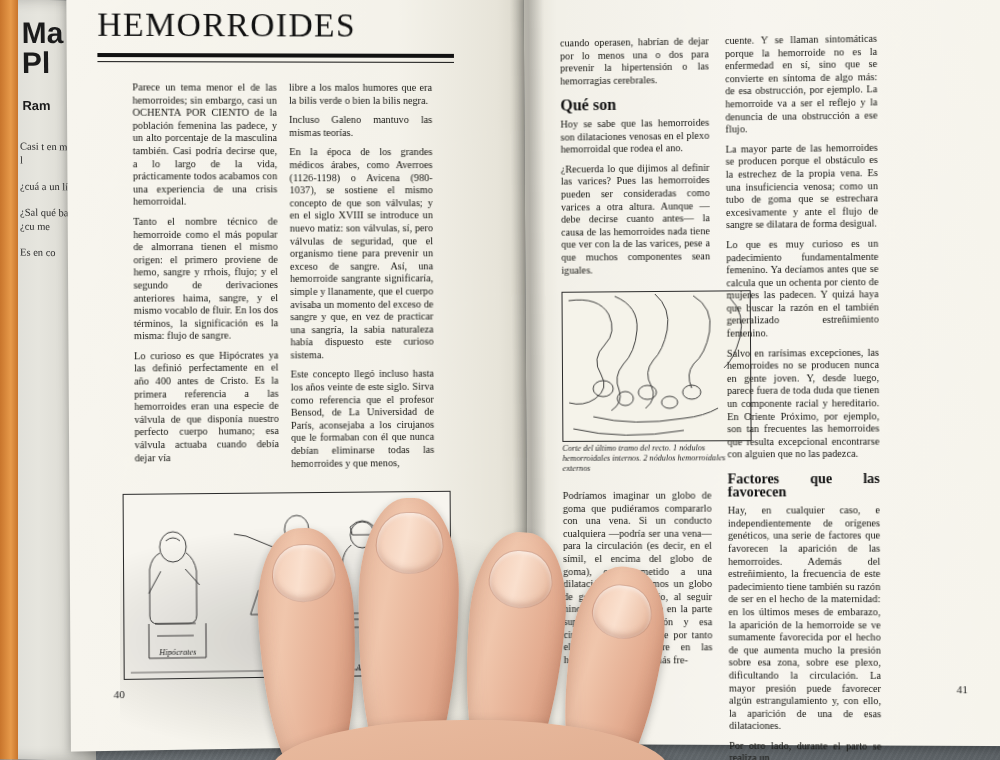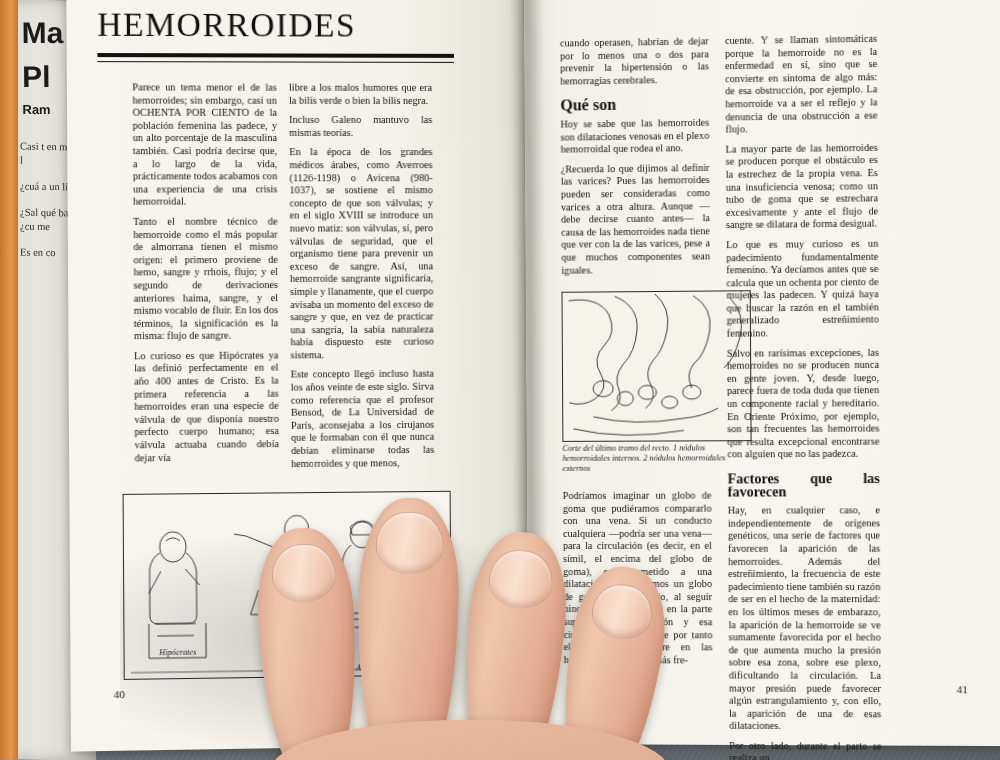--- a/index.html
+++ b/index.html
@@ -33,22 +33,22 @@
   }
   .cover-orange{
     position:absolute;left:0;top:0;width:18px;height:760px;
     background:linear-gradient(90deg,#c8752c,#e79a4a 60%,#c8752c);
   }
   .cover-text{
     position:absolute;left:22px;top:18px;width:72px;color:#1b1b1b;
     transform:rotate(-0.6deg);
   }
   .cover-text .t1{font-family:"Liberation Sans",sans-serif;font-weight:bold;font-size:30px;line-height:30px;}
-  .cover-text .t2{font-family:"Liberation Sans",sans-serif;font-weight:bold;font-size:30px;line-height:30px;margin-top:14px;}
-  .cover-text .t3{font-family:"Liberation Sans",sans-serif;font-weight:bold;font-size:13px;margin-top:10px;}
+  .cover-text .t2{font-family:"Liberation Sans",sans-serif;font-weight:bold;font-size:30px;line-height:30px;}
+  .cover-text .t3{font-family:"Liberation Sans",sans-serif;font-weight:bold;font-size:13px;margin-top:20px;}
   .cover-body{
     position:absolute;left:20px;top:140px;width:68px;font-size:10.5px;line-height:14px;color:#2a2a2a;
   }
   .cover-body p{margin:0 0 12px 0;}
 
   
   .book{
     position:absolute;left:74px;top:-8px;width:926px;height:768px;
     transform:rotate(-0.35deg);
   }

